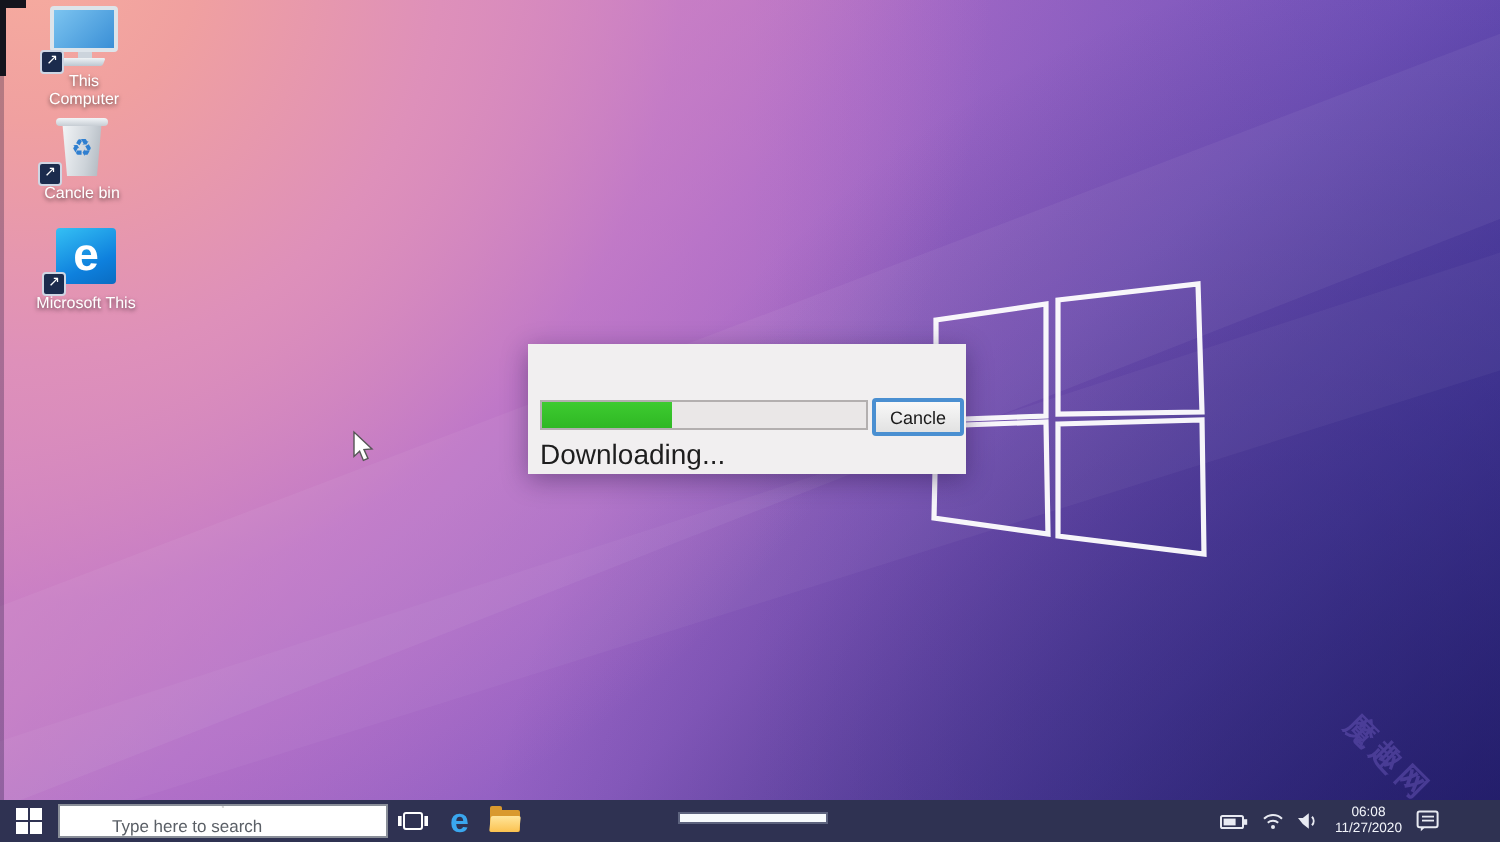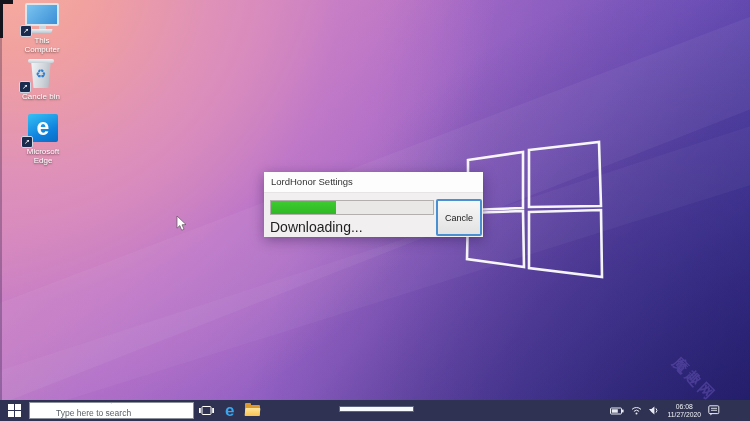--- a/index.html
+++ b/index.html
@@ -73,21 +73,21 @@
     box-shadow:0 3px 12px rgba(30,15,60,.4);font-size:9px;color:#222;
   }
   .dialog-titlebar{height:20px;background:#fdfdfd;border-bottom:1px solid #e7e4e5;}
   .dialog-title{padding-left:7px;line-height:20px;font-size:9.5px;color:#333;}
   .progress{
     position:absolute;left:6px;top:28px;width:164px;height:15px;box-sizing:border-box;
     background:var(--progress-track,#eae7e7);border:1px solid #b3afaf;
   }
   .progress-fill{height:100%;background:linear-gradient(var(--progress-green,#3ecb31),#2fb824);}
   .cancel-btn{
-    position:absolute;left:172px;top:27px;width:46px;height:37px;box-sizing:border-box;
+    position:absolute;left:172px;top:27px;width:46px;height:19px;box-sizing:border-box;
     border:2px solid var(--button-focus-border,#4a8fd1);border-radius:2px;
     background:linear-gradient(#f8f8f8,#e2e2e2);
     font-family:inherit;font-size:9px;color:#1a1a1a;padding:0;line-height:14px;
   }
   .status-text{position:absolute;left:6px;top:47px;font-size:14px;color:#1e1e1e;}
 
   
   .taskbar{
     position:absolute;left:0;right:0;bottom:0;height:21px;
     background:var(--taskbar-bg,#2f3252);
@@ -161,27 +161,24 @@
       <div class="badge">↗</div>
     </div>
     <div class="lbl">Cancle bin</div>
   </div>
 
   <div class="dicon" style="left:17px;top:114px;">
     <div class="art">
       <div class="edge-tile">e</div>
       <div class="badge">↗</div>
     </div>
-    <div class="lbl">Microsoft Edge</div>
+    <div class="lbl">Microsoft This</div>
   </div>
 
   <div class="dialog">
-    <div class="dialog-titlebar">
-      <div class="dialog-title">LordHonor Settings</div>
-    </div>
     <div class="progress">
       <div class="progress-fill" style="width: 40%;"></div>
     </div>
     <button class="cancel-btn">Cancle</button>
     <div class="status-text">Downloading...</div>
   </div>
 
   <svg class="cursor" width="12" height="17" viewBox="0 0 12 17">
     <path d="M1 1 L1 13.2 L3.8 10.6 L5.7 15.2 L8 14.2 L6 9.8 L10 9.5 Z" fill="#ffffff" stroke="#555" stroke-width="0.7"></path>
   </svg>

